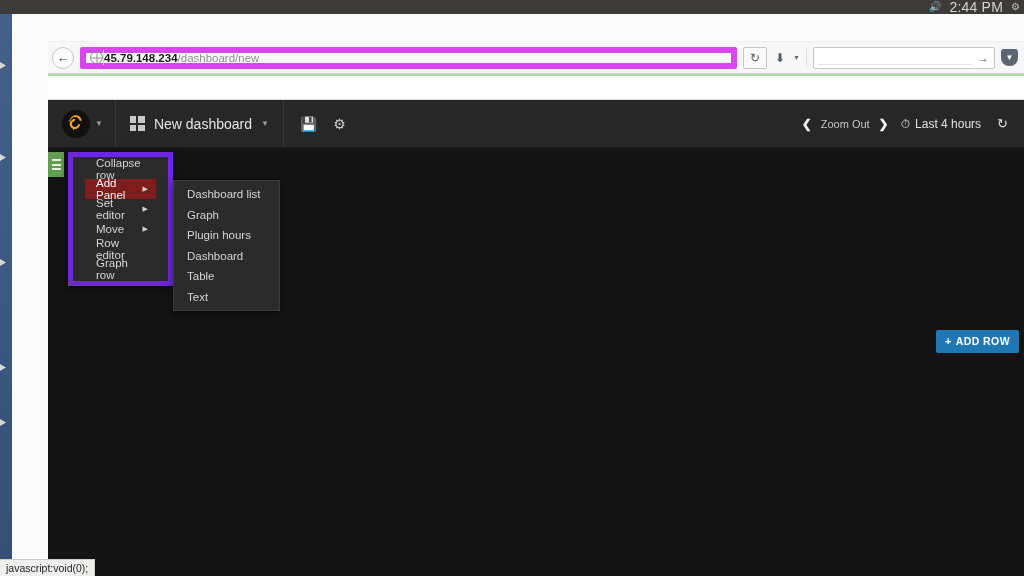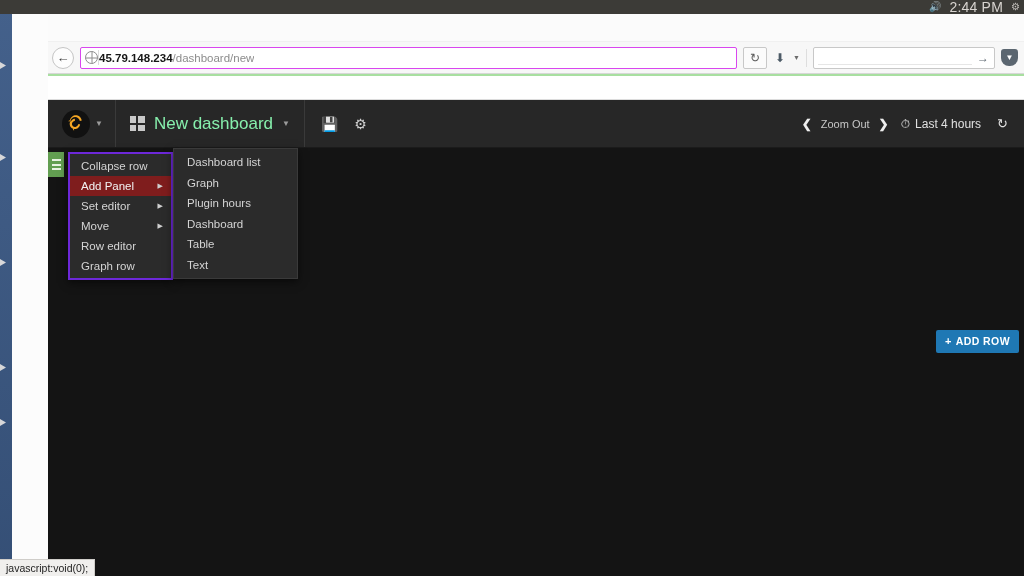--- a/index.html
+++ b/index.html
@@ -61,21 +61,21 @@
   }
   .nav-back {
     width: 22px; height: 22px; border-radius: 50%;
     border: 1px solid #c5c5c5; background: #fdfdfd;
     display: flex; align-items: center; justify-content: center;
     color: #3c3c3c; font-size: 13px; line-height: 1;
     flex: none;
   }
   .urlbar {
     flex: 1 1 auto; height: 22px;
-    background: #ffffff; border: 1px solid #d946ef; border-radius: 2px;
+    background: #ffffff; border: 6px solid #d946ef; border-radius: 2px;
     display: flex; align-items: center; padding: 0 4px; gap: 0;
     min-width: 0;
   }
   .globe-icon {
     width: 13px; height: 13px; border-radius: 50%;
     border: 1.3px solid #8d8d8d; flex: none; position: relative;
   }
   .globe-icon::before {
     content: ""; position: absolute; left: 50%; top: -1px; width: 1px; height: 13px;
     background: #8d8d8d; transform: translateX(-50%);
@@ -154,21 +154,21 @@
     display: flex; align-items: center; gap: 9px;
     padding: 0 14px; height: 100%;
     border-right: 1px solid #3a3a3a;
   }
   .grid-icon {
     width: 15px; height: 15px;
     display: grid; grid-template-columns: 1fr 1fr; grid-template-rows: 1fr 1fr;
     gap: 2px;
   }
   .grid-icon i { background: #c9c9c9; display: block; }
-  .g-dash-name { color: #86efac; font-size: 17px; text-align: center; }
+  .g-dash-name { color: #e5e5e5; font-size: 14px; text-align: center; }
 
   .g-icon-btns { display: flex; align-items: center; gap: 16px; padding: 0 16px; }
   .g-icon-btn { color: #cfcfcf; font-size: 14px; line-height: 1; }
 
   .g-nav-right {
     margin-left: auto; display: flex; align-items: center; gap: 12px;
     padding-right: 16px; color: #d4d4d4; font-size: 11.5px;
   }
   .zoom-group { display: flex; align-items: center; gap: 9px; }
   .zoom-chevron { color: #efefef; font-size: 12px; font-weight: bold; }
@@ -183,38 +183,38 @@
     position: absolute; left: 0; top: 4px; width: 16px; height: 25px;
     background: #629e51;
     display: flex; flex-direction: column; align-items: center; justify-content: center;
     gap: 2.5px;
   }
   .row-handle i { width: 9px; height: 2px; background: #e8f2e3; display: block; }
 
   .menu {
     position: absolute; left: 20px; top: 4px;
     width: 105px; background: #2b2b2b;
-    border: 2px solid #6d28d9;
+    border: 5px solid #6d28d9;
     box-shadow: 0 3px 8px rgba(0,0,0,.55);
-    padding: 2px 0;
+    padding: 2px 12px;
     z-index: 20;
   }
   .menu-item {
     height: 20px; display: flex; align-items: center;
     padding: 0 8px 0 11px; color: #d4d4d4; font-size: 11.5px;
     position: relative;
   }
   .menu-item.active { background: #7f1d1d; color: #f2f2f2; }
   .menu-arrow {
     margin-left: auto; font-size: 7px; color: #cfcfcf;
   }
 
   .submenu {
-    position: absolute; left: 125px; top: 0;
-    width: 125px; background: #2b2b2b;
+    position: absolute; left: 125px; top: 32px;
+    width: 107px; background: #2b2b2b;
     border: 1px solid #3a3a3a;
     box-shadow: 0 3px 8px rgba(0,0,0,.55);
     padding: 3px 0;
     z-index: 21;
   }
   .submenu .menu-item { height: 20.5px; padding-left: 13px; }
 
   .add-row-btn {
     position: absolute; right: 5px; top: 182px;
     background: #1f78b4; color: #ffffff;

